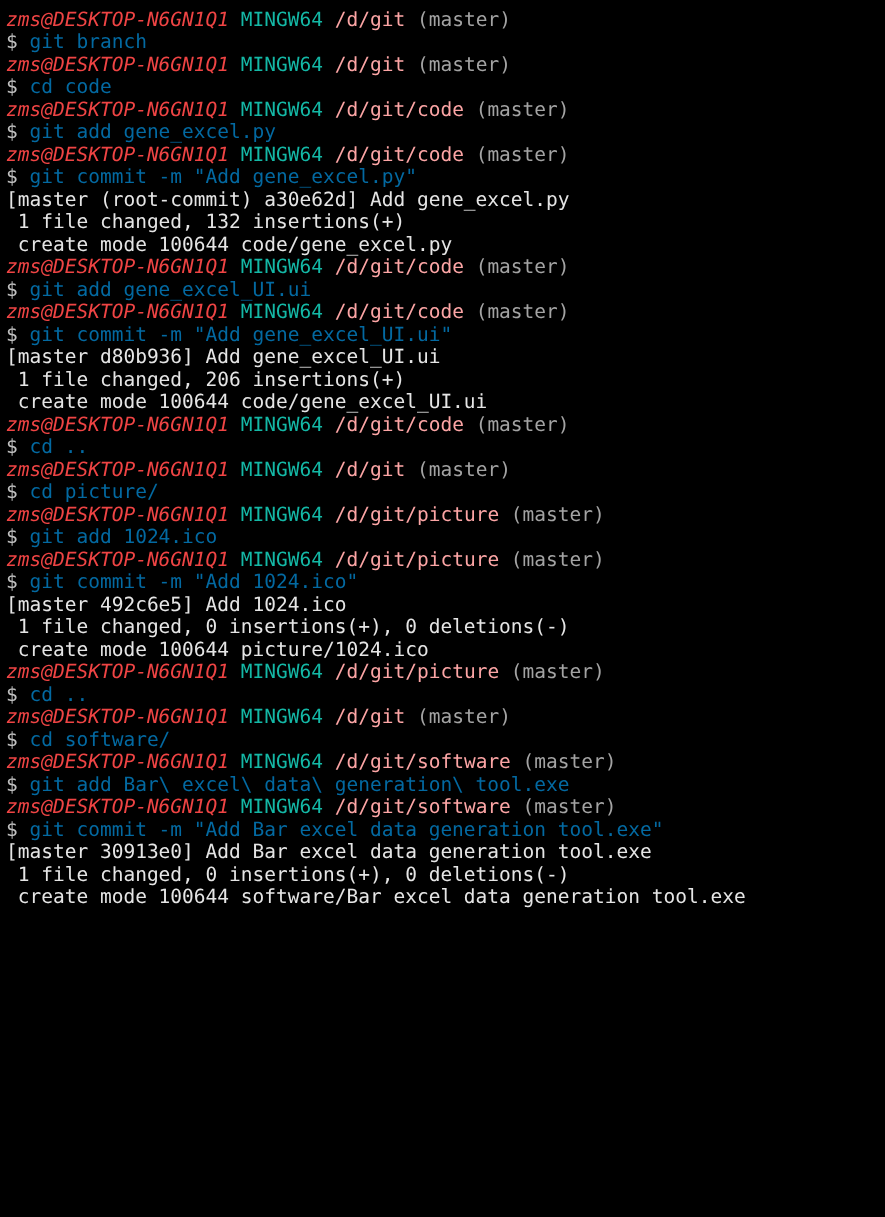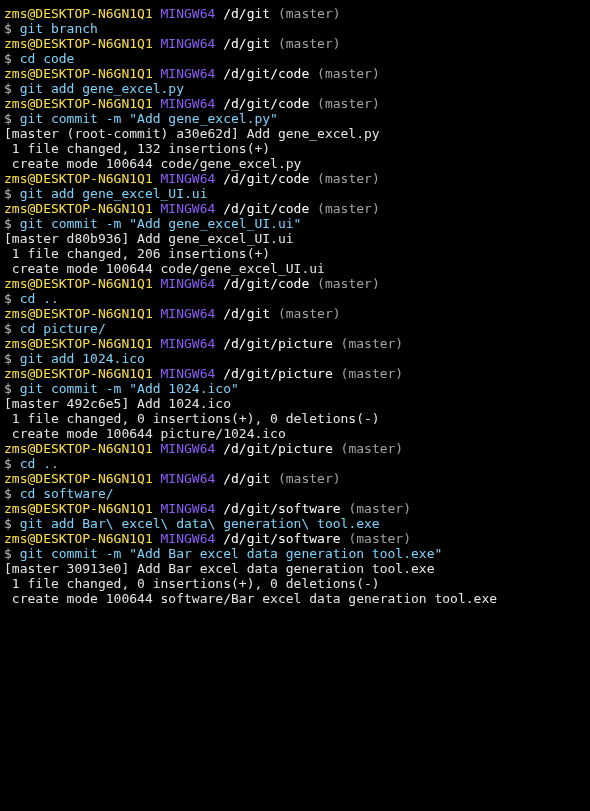--- a/index.html
+++ b/index.html
@@ -11,25 +11,25 @@
     overflow: hidden;
   }
   #terminal {
     font-family: "Consolas", "Lucida Console", monospace;
     font-size: 13px;
     line-height: 15px;
     white-space: pre;
     color: #c0c0c0;
     padding: 6px 4px;
   }
-  .user { color: #fde047; }
-  .host { color: #8b5cf6; text-align: center; }
-  .path { color: #ffffff; }
+  .user { color: #ef4444; font-style: italic; }
+  .host { color: #14b8a6; text-align: center; }
+  .path { color: #fca5a5; }
   .branch { color: #a3a3a3; }
-  .cmd { color: #7dd3fc; }
+  .cmd { color: #0369a1; }
   .out { color: #e5e5e5; }
   .dollar { color: #c0c0c0; }
   .line { display: block; }
 </style>
 </head>
 <body>
 
 <div id="terminal"><span class="line"><span class="user">zms@DESKTOP-N6GN1Q1</span> <span class="host">MINGW64</span> <span class="path">/d/git</span> <span class="branch">(master)</span></span><span class="line"><span class="dollar">$ </span><span class="cmd">git branch</span></span><span class="line"></span><span class="line"><span class="user">zms@DESKTOP-N6GN1Q1</span> <span class="host">MINGW64</span> <span class="path">/d/git</span> <span class="branch">(master)</span></span><span class="line"><span class="dollar">$ </span><span class="cmd">cd code</span></span><span class="line"></span><span class="line"><span class="user">zms@DESKTOP-N6GN1Q1</span> <span class="host">MINGW64</span> <span class="path">/d/git/code</span> <span class="branch">(master)</span></span><span class="line"><span class="dollar">$ </span><span class="cmd">git add gene_excel.py</span></span><span class="line"></span><span class="line"><span class="user">zms@DESKTOP-N6GN1Q1</span> <span class="host">MINGW64</span> <span class="path">/d/git/code</span> <span class="branch">(master)</span></span><span class="line"><span class="dollar">$ </span><span class="cmd">git commit -m "Add gene_excel.py"</span></span><span class="line out">[master (root-commit) a30e62d] Add gene_excel.py</span><span class="line out"> 1 file changed, 132 insertions(+)</span><span class="line out"> create mode 100644 code/gene_excel.py</span><span class="line"></span><span class="line"><span class="user">zms@DESKTOP-N6GN1Q1</span> <span class="host">MINGW64</span> <span class="path">/d/git/code</span> <span class="branch">(master)</span></span><span class="line"><span class="dollar">$ </span><span class="cmd">git add gene_excel_UI.ui</span></span><span class="line"></span><span class="line"><span class="user">zms@DESKTOP-N6GN1Q1</span> <span class="host">MINGW64</span> <span class="path">/d/git/code</span> <span class="branch">(master)</span></span><span class="line"><span class="dollar">$ </span><span class="cmd">git commit -m "Add gene_excel_UI.ui"</span></span><span class="line out">[master d80b936] Add gene_excel_UI.ui</span><span class="line out"> 1 file changed, 206 insertions(+)</span><span class="line out"> create mode 100644 code/gene_excel_UI.ui</span><span class="line"></span><span class="line"><span class="user">zms@DESKTOP-N6GN1Q1</span> <span class="host">MINGW64</span> <span class="path">/d/git/code</span> <span class="branch">(master)</span></span><span class="line"><span class="dollar">$ </span><span class="cmd">cd ..</span></span><span class="line"></span><span class="line"><span class="user">zms@DESKTOP-N6GN1Q1</span> <span class="host">MINGW64</span> <span class="path">/d/git</span> <span class="branch">(master)</span></span><span class="line"><span class="dollar">$ </span><span class="cmd">cd picture/</span></span><span class="line"></span><span class="line"><span class="user">zms@DESKTOP-N6GN1Q1</span> <span class="host">MINGW64</span> <span class="path">/d/git/picture</span> <span class="branch">(master)</span></span><span class="line"><span class="dollar">$ </span><span class="cmd">git add 1024.ico</span></span><span class="line"></span><span class="line"><span class="user">zms@DESKTOP-N6GN1Q1</span> <span class="host">MINGW64</span> <span class="path">/d/git/picture</span> <span class="branch">(master)</span></span><span class="line"><span class="dollar">$ </span><span class="cmd">git commit -m "Add 1024.ico"</span></span><span class="line out">[master 492c6e5] Add 1024.ico</span><span class="line out"> 1 file changed, 0 insertions(+), 0 deletions(-)</span><span class="line out"> create mode 100644 picture/1024.ico</span><span class="line"></span><span class="line"><span class="user">zms@DESKTOP-N6GN1Q1</span> <span class="host">MINGW64</span> <span class="path">/d/git/picture</span> <span class="branch">(master)</span></span><span class="line"><span class="dollar">$ </span><span class="cmd">cd ..</span></span><span class="line"></span><span class="line"><span class="user">zms@DESKTOP-N6GN1Q1</span> <span class="host">MINGW64</span> <span class="path">/d/git</span> <span class="branch">(master)</span></span><span class="line"><span class="dollar">$ </span><span class="cmd">cd software/</span></span><span class="line"></span><span class="line"><span class="user">zms@DESKTOP-N6GN1Q1</span> <span class="host">MINGW64</span> <span class="path">/d/git/software</span> <span class="branch">(master)</span></span><span class="line"><span class="dollar">$ </span><span class="cmd">git add Bar\ excel\ data\ generation\ tool.exe</span></span><span class="line"></span><span class="line"><span class="user">zms@DESKTOP-N6GN1Q1</span> <span class="host">MINGW64</span> <span class="path">/d/git/software</span> <span class="branch">(master)</span></span><span class="line"><span class="dollar">$ </span><span class="cmd">git commit -m "Add Bar excel data generation tool.exe"</span></span><span class="line out">[master 30913e0] Add Bar excel data generation tool.exe</span><span class="line out"> 1 file changed, 0 insertions(+), 0 deletions(-)</span><span class="line out"> create mode 100644 software/Bar excel data generation tool.exe</span></div>
 
 </body></html>

